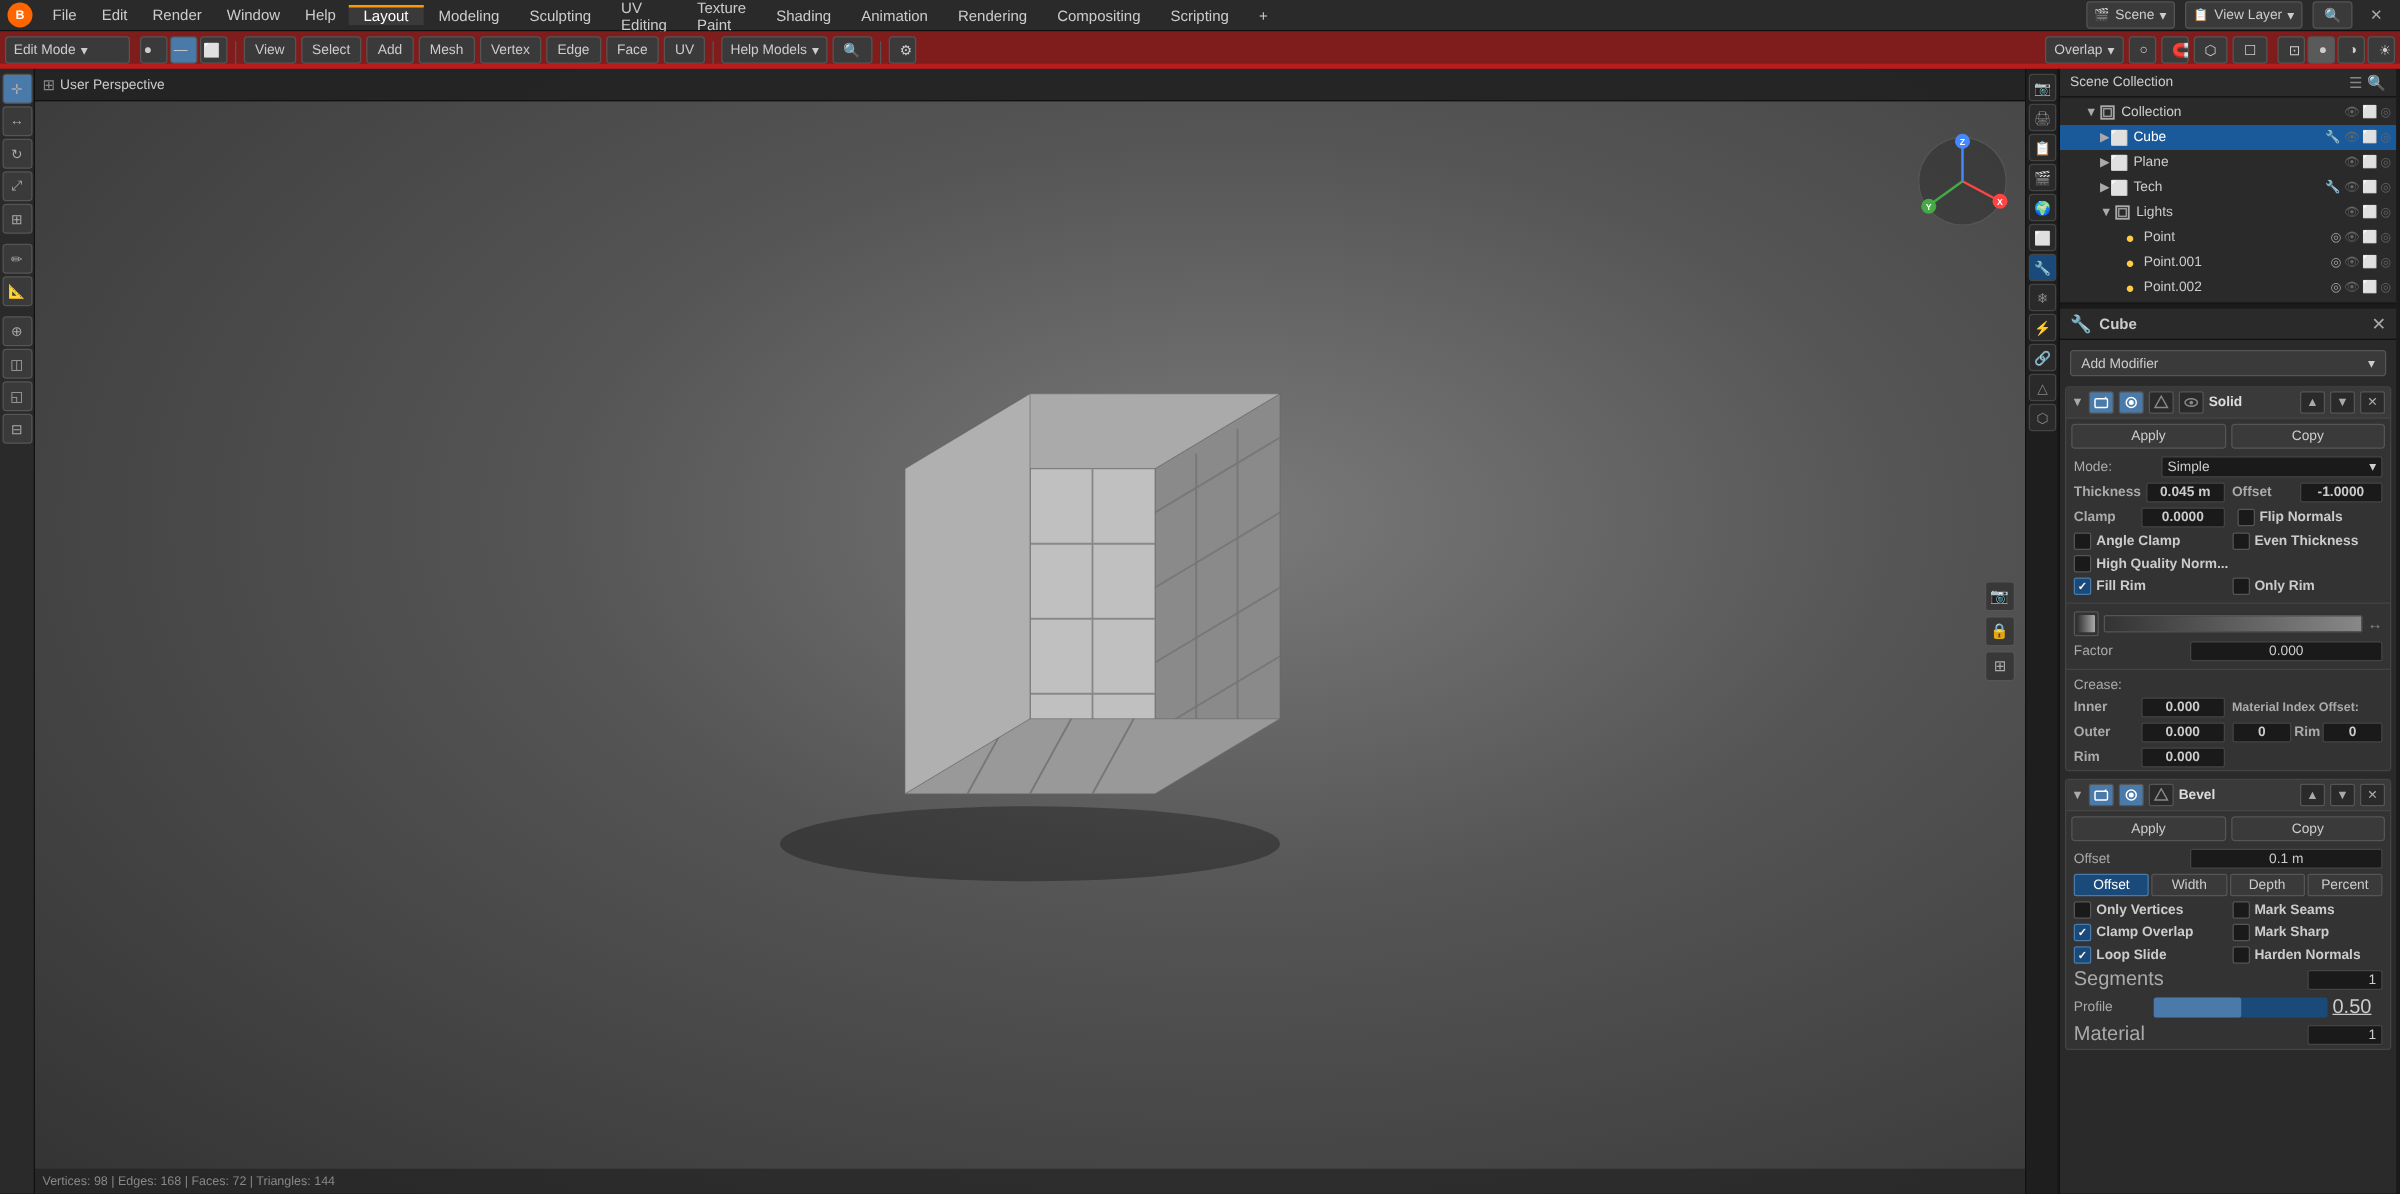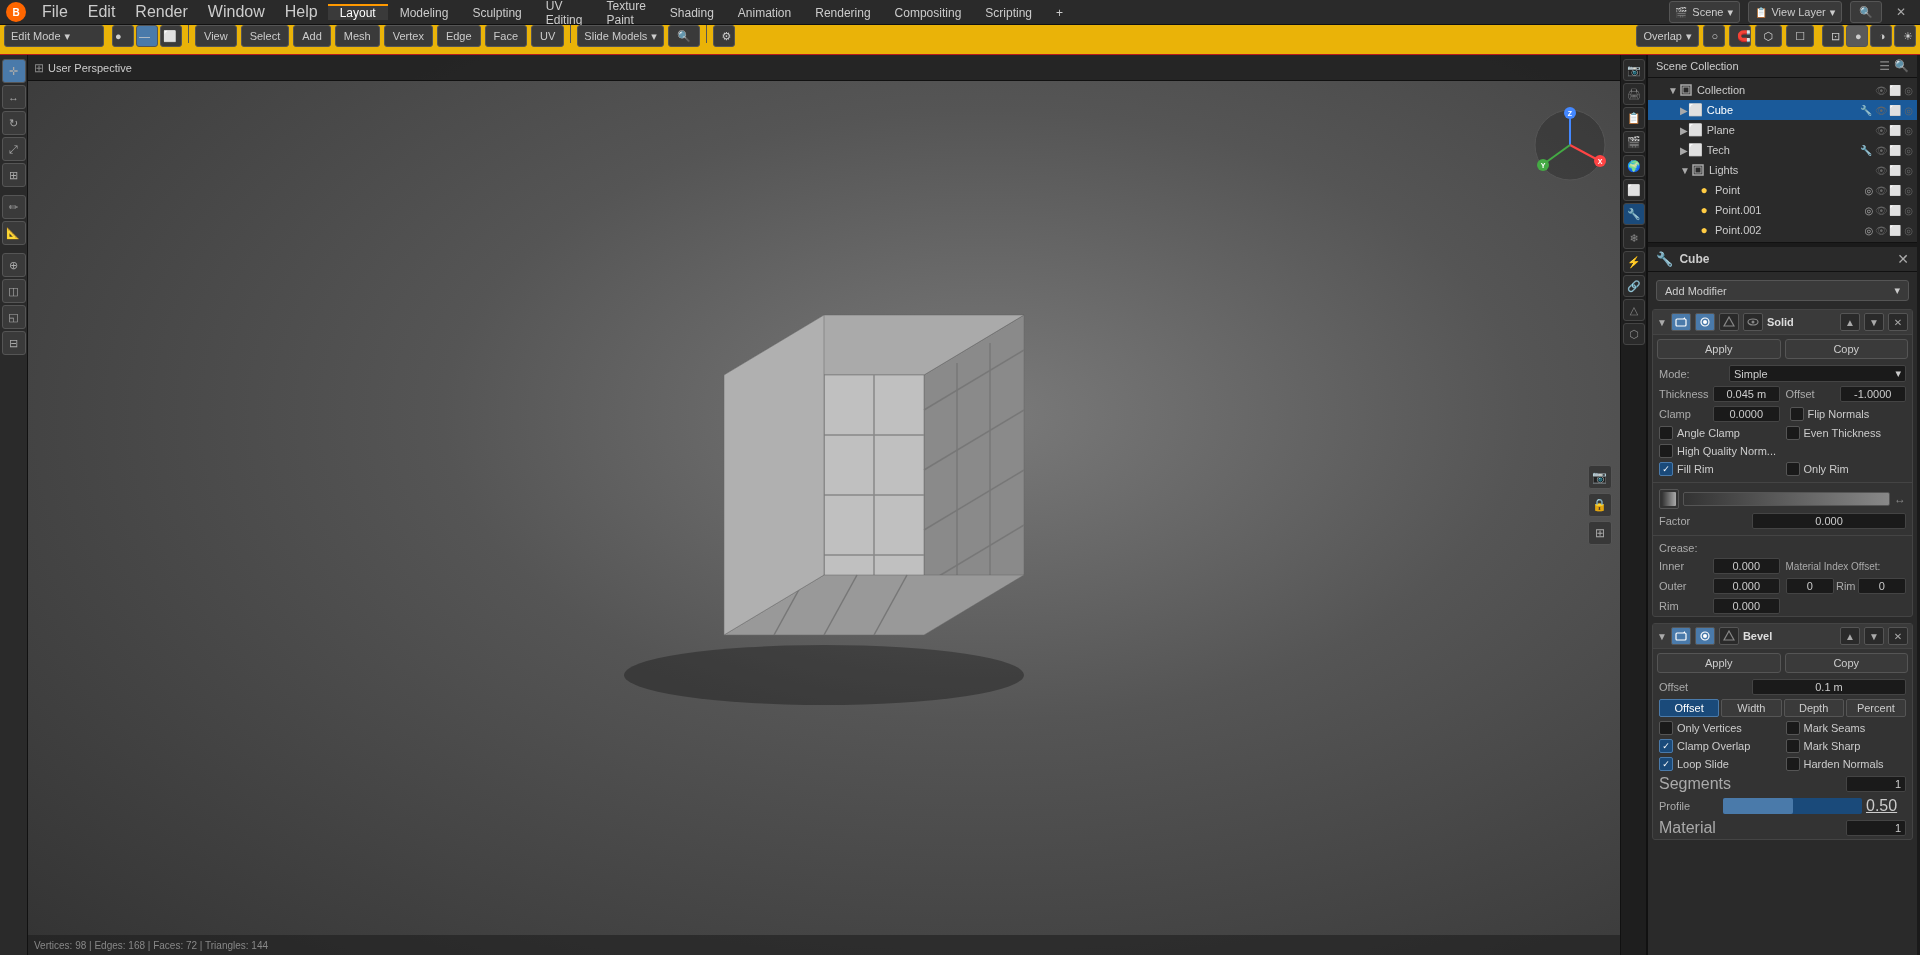--- a/index.html
+++ b/index.html
@@ -24,30 +24,30 @@
       border-bottom: 1px solid #111;
       flex-shrink: 0;
     }
     .menu-item {
       padding: 0 10px;
       height: 100%;
       display: flex;
       align-items: center;
       color: #ccc;
       cursor: pointer;
-      font-size: 16px;
+      font-size: 12px;
     }
 
     
     #toolbar-row {
-      background: #eab308;
+      background: #7f1d1d;
       height: 30px;
       display: flex;
-      align-items: flex-start;
-      border-bottom: 1px solid #b91c1c;
+      align-items: flex-end;
+      border-bottom: 4px solid #b91c1c;
       padding: 0 4px;
       gap: 4px;
       flex-shrink: 0;
     }
     .toolbar-btn {
       background: #3a3a3a;
       border: 1px solid #555;
       color: #ccc;
       padding: 2px 8px;
       font-size: 11px;
@@ -315,20 +315,21 @@
       font-size: 11px;
       padding: 1px 4px;
       border-radius: 2px;
       text-align: center;
     }
 
     .two-col-row {
       display: flex;
       padding: 2px 6px;
       gap: 6px;
+      font-weight: bold;
     }
     .two-col-row .col {
       flex: 1;
       display: flex;
       align-items: center;
       gap: 4px;
     }
     .two-col-row .col .prop-label { min-width: 50px; }
 
     .section-divider {
@@ -597,21 +598,21 @@
   <div class="toolbar-btn">Add</div>
   <div class="toolbar-btn">Mesh</div>
   <div class="toolbar-btn">Vertex</div>
   <div class="toolbar-btn">Edge</div>
   <div class="toolbar-btn">Face</div>
   <div class="toolbar-btn">UV</div>
 
   <div class="toolbar-sep"></div>
 
   <div class="toolbar-dropdown">
-    <span>Slide Models</span>
+    <span>Help Models</span>
     <span>▾</span>
   </div>
   <div class="toolbar-btn">🔍</div>
 
   <div class="toolbar-sep"></div>
 
   <div style="display:flex;gap:2px;">
     <div class="toolbar-btn" style="width:22px;">⚙</div>
   </div>
 

